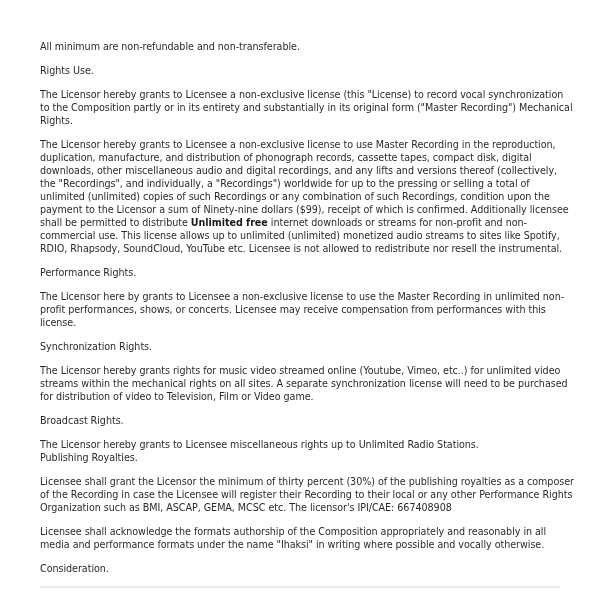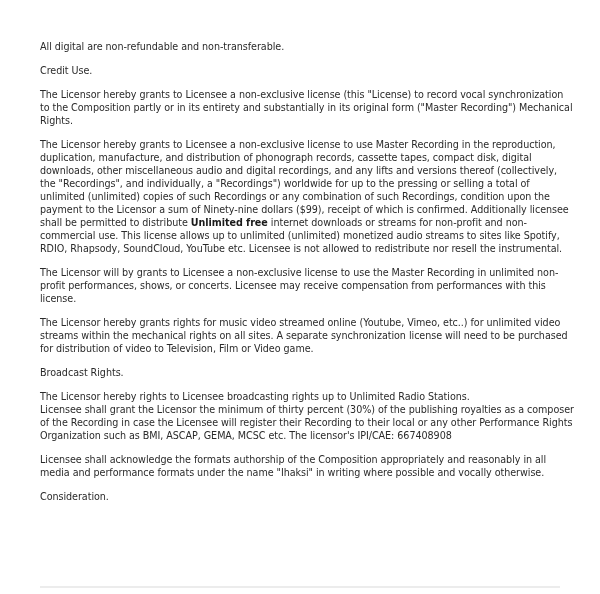--- a/index.html
+++ b/index.html
@@ -18,31 +18,34 @@
   .doc b { font-weight: bold; color: #1a1a1a; margin-top: 40px; }
   .cutline {
     position: absolute; left: 40px; top: 586px; width: 520px; height: 2px;
     background: #ececec;
   }
 </style>
 </head>
 <body>
 
 <div class="doc">
-  <p>All digital are non-refundable and non-transferable.</p>
+  <p>All minimum are non-refundable and non-transferable.</p>
 
-  <p>Credit Use.</p>
+  <p>Rights Use.</p>
   <p>The Licensor hereby grants to Licensee a non-exclusive license (this "License) to record vocal synchronization to the Composition partly or in its entirety and substantially in its original form ("Master Recording") Mechanical Rights.</p>
   <p><span>The Licensor hereby grants to Licensee a non-exclusive license to use Master Recording in the reproduction, duplication, manufacture, and distribution of phonograph records, cassette tapes, compact disk, digital downloads, other miscellaneous audio and digital recordings, and any lifts and versions thereof (collectively, the "Recordings", and individually, a "Recordings") worldwide for up to the pressing or selling a total of unlimited (unlimited) copies of such Recordings or any combination of such Recordings, condition upon the payment to the Licensor a sum of Ninety-nine dollars ($99), receipt of which is confirmed. Additionally licensee shall be permitted to distribute </span><b>Unlimited free</b><span> internet downloads or streams for non-profit and non-commercial use. This license allows up to unlimited (unlimited) monetized audio streams to sites like Spotify, RDIO, Rhapsody, SoundCloud, YouTube etc. Licensee is not allowed to redistribute nor resell the instrumental.</span></p>
 
-  <p>The Licensor will by grants to Licensee a non-exclusive license to use the Master Recording in unlimited non-profit performances, shows, or concerts. Licensee may receive compensation from performances with this license.</p>
+  <p>Performance Rights.</p>
+  <p>The Licensor here by grants to Licensee a non-exclusive license to use the Master Recording in unlimited non-profit performances, shows, or concerts. Licensee may receive compensation from performances with this license.</p>
 
+  <p>Synchronization Rights.</p>
   <p>The Licensor hereby grants rights for music video streamed online (Youtube, Vimeo, etc..) for unlimited video streams within the mechanical rights on all sites. A separate synchronization license will need to be purchased for distribution of video to Television, Film or Video game.</p>
 
   <p>Broadcast Rights.</p>
-  <p class="tight">The Licensor hereby rights to Licensee broadcasting rights up to Unlimited Radio Stations.</p>
+  <p class="tight">The Licensor hereby grants to Licensee miscellaneous rights up to Unlimited Radio Stations.</p>
+  <p>Publishing Royalties.</p>
   <p>Licensee shall grant the Licensor the minimum of thirty percent (30%) of the publishing royalties as a composer of the Recording in case the Licensee will register their Recording to their local or any other Performance Rights Organization such as BMI, ASCAP, GEMA, MCSC etc. The licensor's IPI/CAE: 667408908</p>
 
   <p>Licensee shall acknowledge the formats authorship of the Composition appropriately and reasonably in all media and performance formats under the name "Ihaksi" in writing where possible and vocally otherwise.</p>
 
   <p>Consideration.</p>
 </div>
 <div class="cutline"></div>
 
 </body></html>

